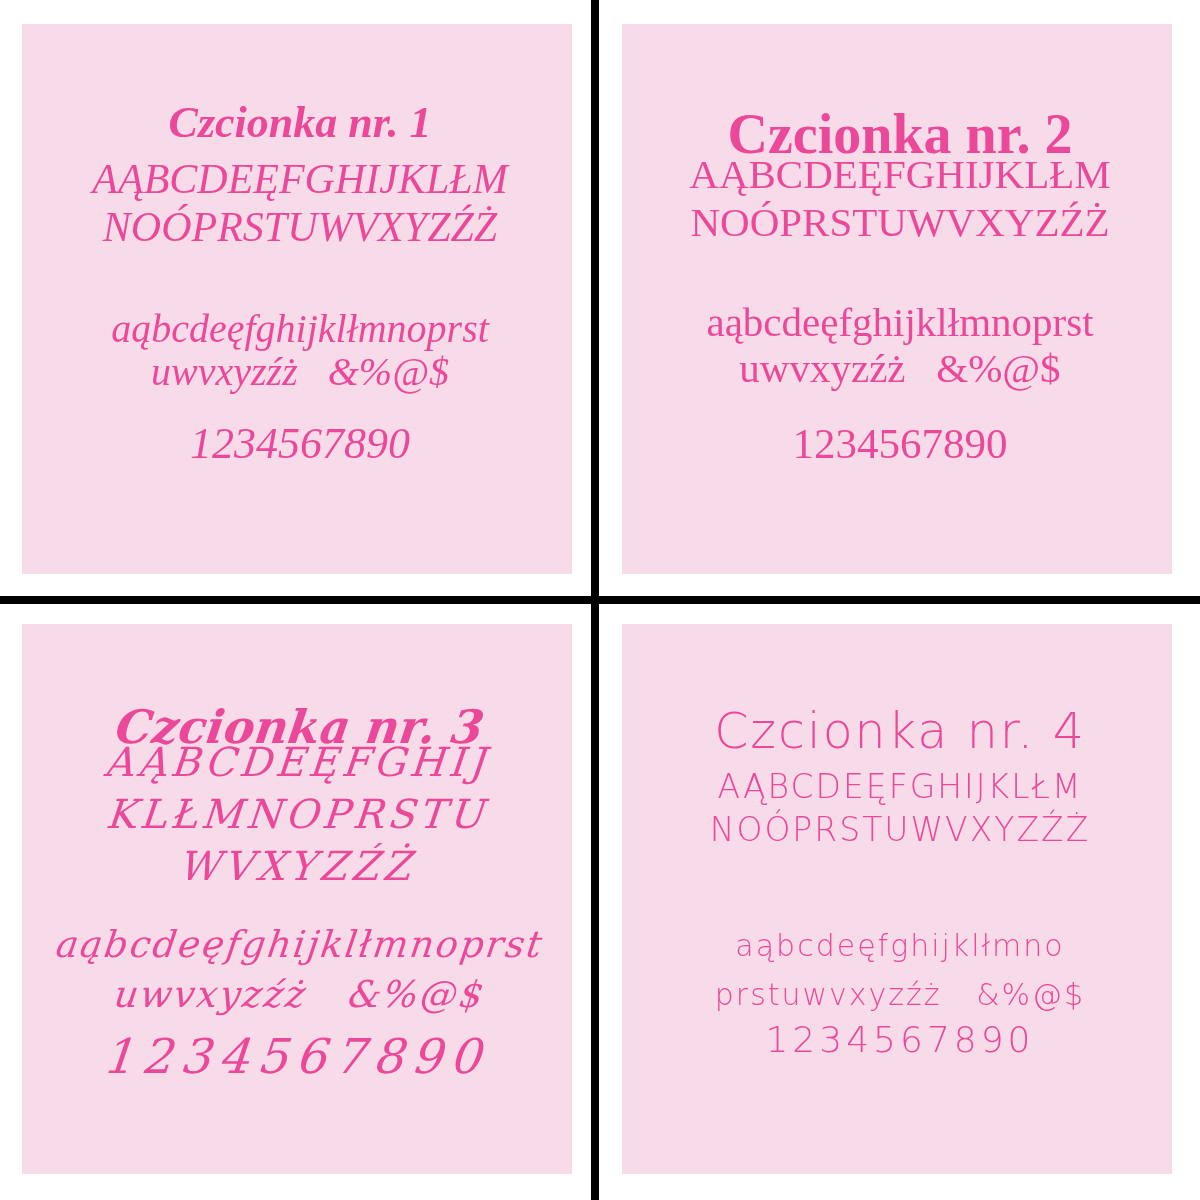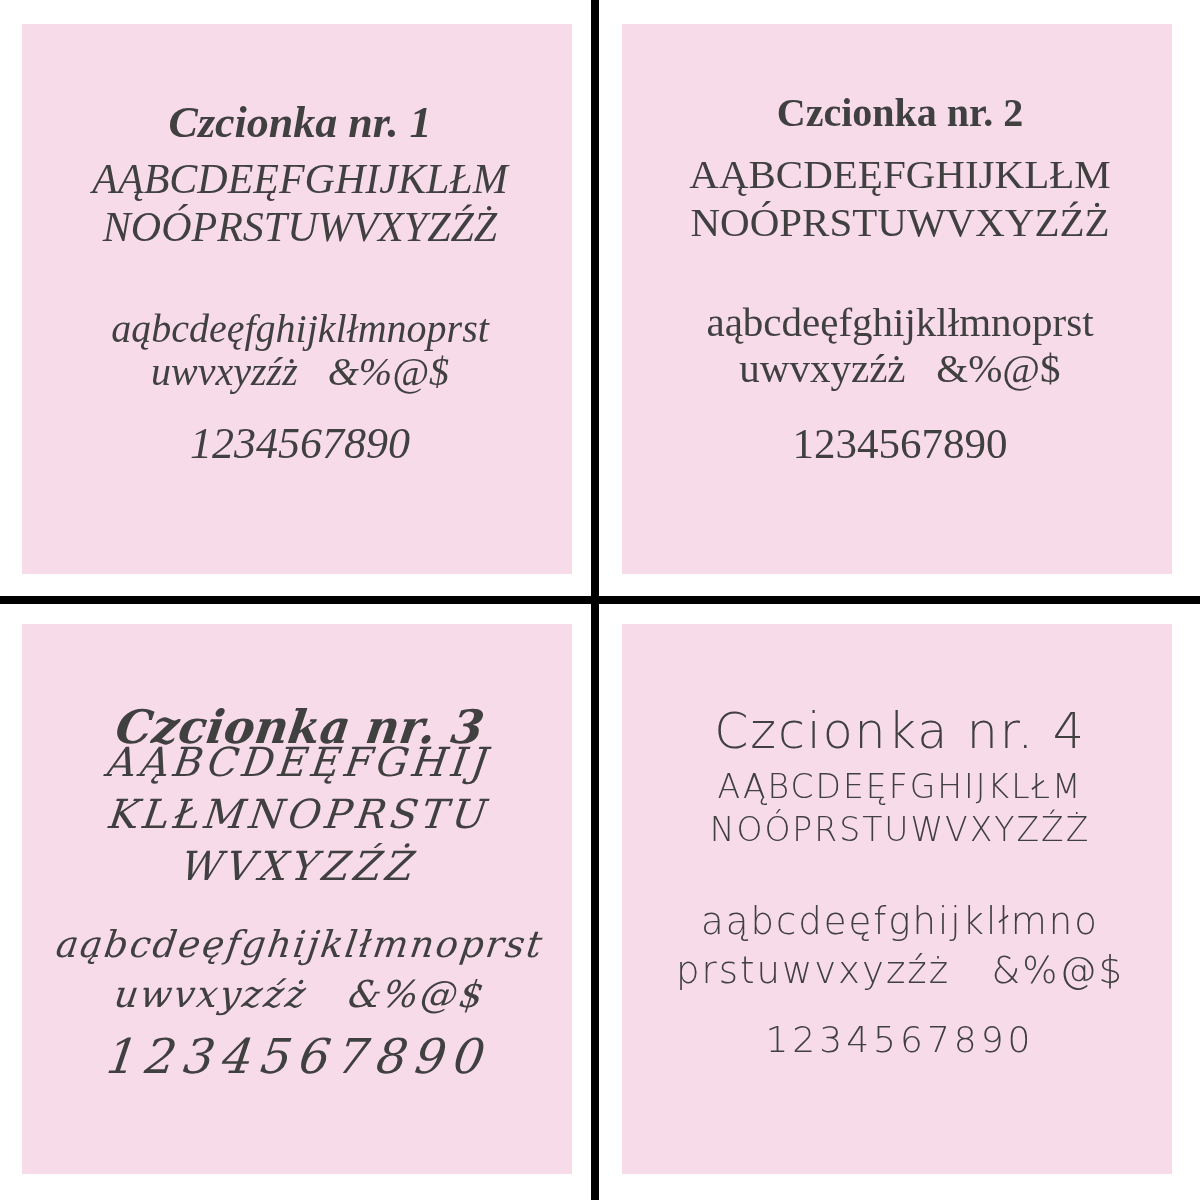--- a/index.html
+++ b/index.html
@@ -6,21 +6,21 @@
     margin: 0;
     padding: 0;
     background: #ffffff;
   }
   .canvas {
     position: relative;
     width: 1200px;
     height: 1200px;
     background: #ffffff;
     overflow: hidden;
-    color: #404040;
+    color: #ec4899;
     font-family: "Liberation Serif", serif;
   }
   .divider-v {
     position: absolute;
     left: 591px; top: 0;
     width: 8px; height: 1200px;
     background: #000000;
   }
   .divider-h {
     position: absolute;
@@ -55,21 +55,21 @@
   .q1 .upper   { font-size: 42px; }
   .q1 .u0      { top: 158px; }
   .q1 .u1      { top: 206px; }
   .q1 .lower   { font-size: 40px; }
   .q1 .l0      { top: 309px; }
   .q1 .l1      { top: 352px; }
   .q1 .numbers { top: 422px; font-size: 44px; }
 
   
   .q2 .line { font-family: "Liberation Serif", serif; }
-  .q2 .title   { top: 60px;  font-size: 40px; font-weight: bold; }
+  .q2 .title   { top: 60px;  font-size: 56px; font-weight: bold; }
   .q2 .upper   { font-size: 41px; }
   .q2 .u0      { top: 154px; }
   .q2 .u1      { top: 202px; }
   .q2 .lower   { font-size: 41px; }
   .q2 .l0      { top: 302px; }
   .q2 .l1      { top: 348px; }
   .q2 .numbers { top: 422px; font-size: 43px; }
 
   
   .q3 .line { font-family: "DejaVu Serif", serif; font-style: italic; transform: skewX(-8deg); }
@@ -82,21 +82,21 @@
   .q3 .l0      { top: 326px; }
   .q3 .l1      { top: 376px; }
   .q3 .numbers { top: 432px; font-size: 48px; letter-spacing: 8px; }
 
   
   .q4 .line { font-family: "DejaVu Sans", sans-serif; font-weight: 300; }
   .q4 .title   { top: 66px;  font-size: 49px; letter-spacing: 2px; }
   .q4 .upper   { font-size: 33px; letter-spacing: 2px; }
   .q4 .u0      { top: 170px; }
   .q4 .u1      { top: 213px; }
-  .q4 .lower   { font-size: 37px; letter-spacing: 2px; }
+  .q4 .lower   { font-size: 30px; letter-spacing: 2px; margin-top: 28px; }
   .q4 .l0      { top: 303px; }
   .q4 .l1      { top: 352px; }
   .q4 .numbers { top: 422px; font-size: 36px; letter-spacing: 4px; }
 </style>
 </head>
 <body>
 
 <div class="canvas">
 
   <div class="divider-v"></div>

